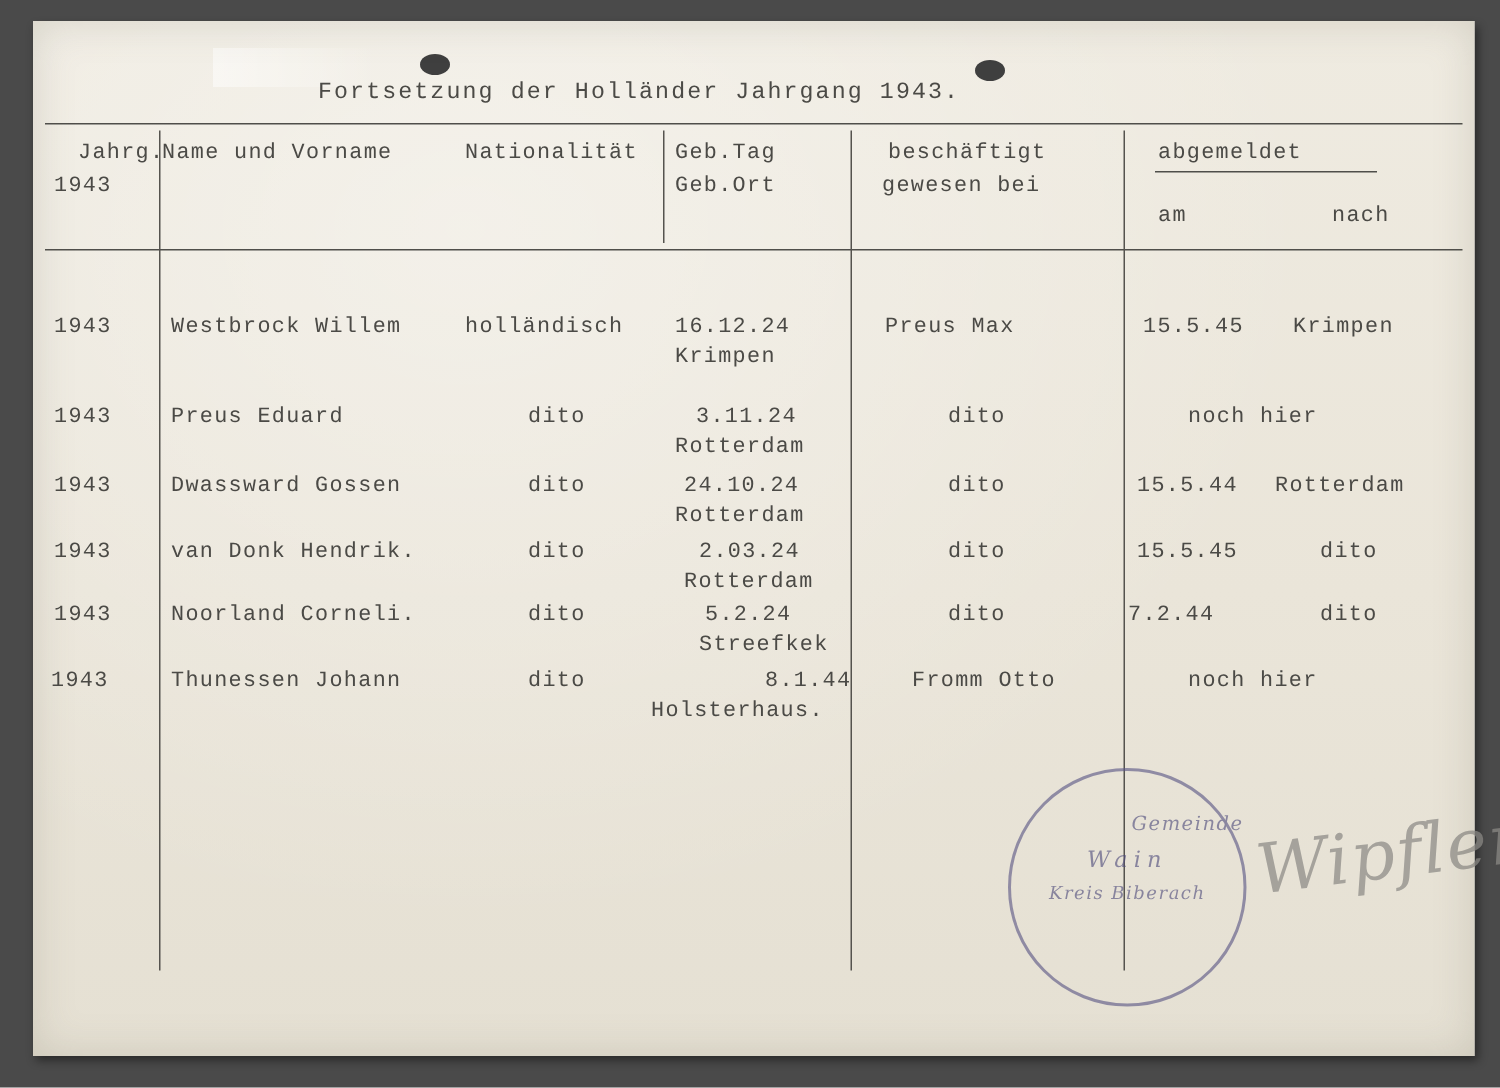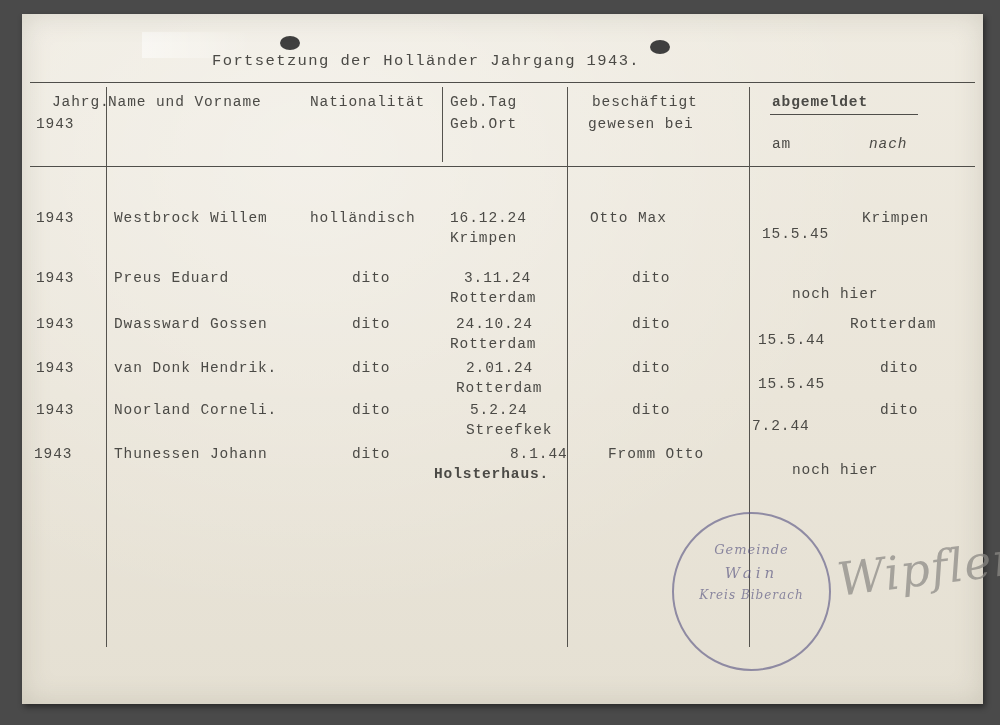--- a/index.html
+++ b/index.html
@@ -92,48 +92,48 @@
     white-space: pre;
   }
   .hdr-jahrg   { left: 14px;  top: 80px; margin-left: 16px; }
   .hdr-jahr-yr { left: 14px;  top: 102px; }
   .hdr-name    { left: 86px;  top: 80px; }
   .hdr-nat     { left: 288px; top: 80px; }
   .hdr-gebtag  { left: 428px; top: 80px; text-align: right; }
   .hdr-geburt  { left: 428px; top: 102px; }
   .hdr-besch   { left: 570px; top: 80px; }
   .hdr-gewesen { left: 566px; top: 102px; }
-  .hdr-abgem   { left: 750px; top: 80px; font-weight: bold; }
+  .hdr-abgem   { left: 750px; top: 80px; }
   .hdr-abgem-u {
     position: absolute;
     left: 748px;
     top: 100px;
     width: 148px;
     height: 1px;
     background: #4f4e4a;
   }
   .hdr-am      { left: 750px; top: 122px; }
-  .hdr-nach    { left: 847px; top: 122px; font-style: italic; }
+  .hdr-nach    { left: 866px; top: 122px; }
 
   
   .row { position: absolute; left: 0; width: 961px; height: 46px; }
   .cell {
     position: absolute;
     color: #4b4a46;
     font-size: 14.5px;
     letter-spacing: 0.9px;
     white-space: pre;
   }
   .c-year  { left: 14px;  top: 0px; }
   .c-name  { left: 92px;  top: 0px; }
   .c-nat   { left: 288px; top: 0px; }
   .c-date  { left: 428px; top: 0px; }
   .c-place { left: 428px; top: 20px; }
   .c-emp   { left: 568px; top: 0px; }
-  .c-am    { left: 740px; top: 0px; margin-top: 16px; }
+  .c-am    { left: 740px; top: 0px; }
   .c-nach  { left: 840px; top: 0px; }
   .nat-center { left: 330px; }
   .emp-center { left: 610px; }
   .am-wide { left: 770px; }
 
   
   .stamp {
     position: absolute;
     left: 650px;
     top: 498px;
@@ -145,21 +145,21 @@
   }
   .stamp-text {
     position: absolute;
     width: 100%;
     text-align: center;
     color: #4f4c7c;
     font-family: "DejaVu Serif", serif;
     font-style: italic;
     letter-spacing: 1px;
   }
-  .stamp-l1 { top: 28px; font-size: 13px; }
+  .stamp-l1 { top: 28px; font-size: 13px; text-align: right; }
   .stamp-l2 { top: 50px; font-size: 15px; letter-spacing: 4px; }
   .stamp-l3 { top: 74px; font-size: 12px; }
 
   .signature {
     position: absolute;
     left: 815px;
     top: 528px;
     font-family: "DejaVu Serif", serif;
     font-style: italic;
     font-size: 46px;
@@ -211,21 +211,21 @@
     <div class="hdr-abgem-u"></div>
     <div class="hdr hdr-am">am</div>
     <div class="hdr hdr-nach">nach</div>
 
     <div class="row" style="top:196px;">
       <div class="cell c-year">1943</div>
       <div class="cell c-name">Westbrock Willem</div>
       <div class="cell c-nat">holländisch</div>
       <div class="cell c-date">16.12.24</div>
       <div class="cell c-place">Krimpen</div>
-      <div class="cell c-emp">Otto Max</div>
+      <div class="cell c-emp">Preus Max</div>
       <div class="cell c-am">15.5.45</div>
       <div class="cell c-nach">Krimpen</div>
     </div>
 
     <div class="row" style="top:256px;">
       <div class="cell c-year">1943</div>
       <div class="cell c-name">Preus Eduard</div>
       <div class="cell c-nat nat-center">dito</div>
       <div class="cell c-date" style="left:442px;">3.11.24</div>
       <div class="cell c-place">Rotterdam</div>
@@ -242,21 +242,21 @@
       <div class="cell c-place">Rotterdam</div>
       <div class="cell c-emp emp-center">dito</div>
       <div class="cell c-am" style="left:736px;">15.5.44</div>
       <div class="cell c-nach" style="left:828px;">Rotterdam</div>
     </div>
 
     <div class="row" style="top:346px;">
       <div class="cell c-year">1943</div>
       <div class="cell c-name">van Donk Hendrik.</div>
       <div class="cell c-nat nat-center">dito</div>
-      <div class="cell c-date" style="left:444px;">2.01.24</div>
+      <div class="cell c-date" style="left:444px;">2.03.24</div>
       <div class="cell c-place" style="left:434px;">Rotterdam</div>
       <div class="cell c-emp emp-center">dito</div>
       <div class="cell c-am" style="left:736px;">15.5.45</div>
       <div class="cell c-nach" style="left:858px;">dito</div>
     </div>
 
     <div class="row" style="top:388px;">
       <div class="cell c-year">1943</div>
       <div class="cell c-name">Noorland Corneli.</div>
       <div class="cell c-nat nat-center">dito</div>
@@ -265,21 +265,21 @@
       <div class="cell c-emp emp-center">dito</div>
       <div class="cell c-am" style="left:730px;">7.2.44</div>
       <div class="cell c-nach" style="left:858px;">dito</div>
     </div>
 
     <div class="row" style="top:432px;">
       <div class="cell c-year" style="left:12px;">1943</div>
       <div class="cell c-name">Thunessen Johann</div>
       <div class="cell c-nat nat-center">dito</div>
       <div class="cell c-date" style="left:444px;margin-left:44px;">8.1.44</div>
-      <div class="cell c-place" style="left:412px;font-weight:bold;">Holsterhaus.</div>
+      <div class="cell c-place" style="left:412px;">Holsterhaus.</div>
       <div class="cell c-emp" style="left:566px;margin-left:20px;">Fromm Otto</div>
       <div class="cell c-am" style="left:770px;">noch hier</div>
       <div class="cell c-nach"></div>
     </div>
 
     <div class="stamp">
       <div class="stamp-text stamp-l1">Gemeinde</div>
       <div class="stamp-text stamp-l2">Wain</div>
       <div class="stamp-text stamp-l3">Kreis Biberach</div>
     </div>

